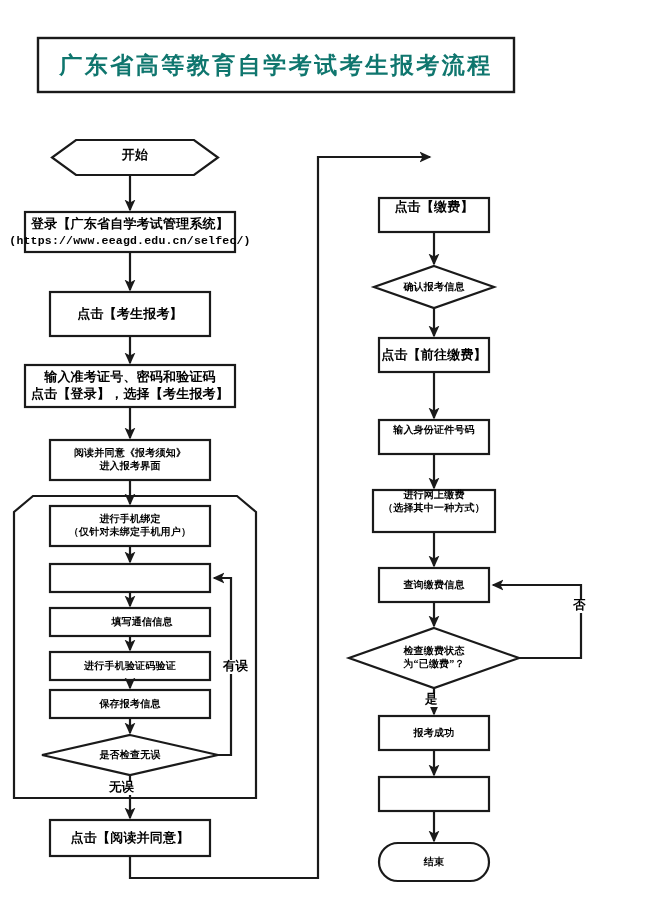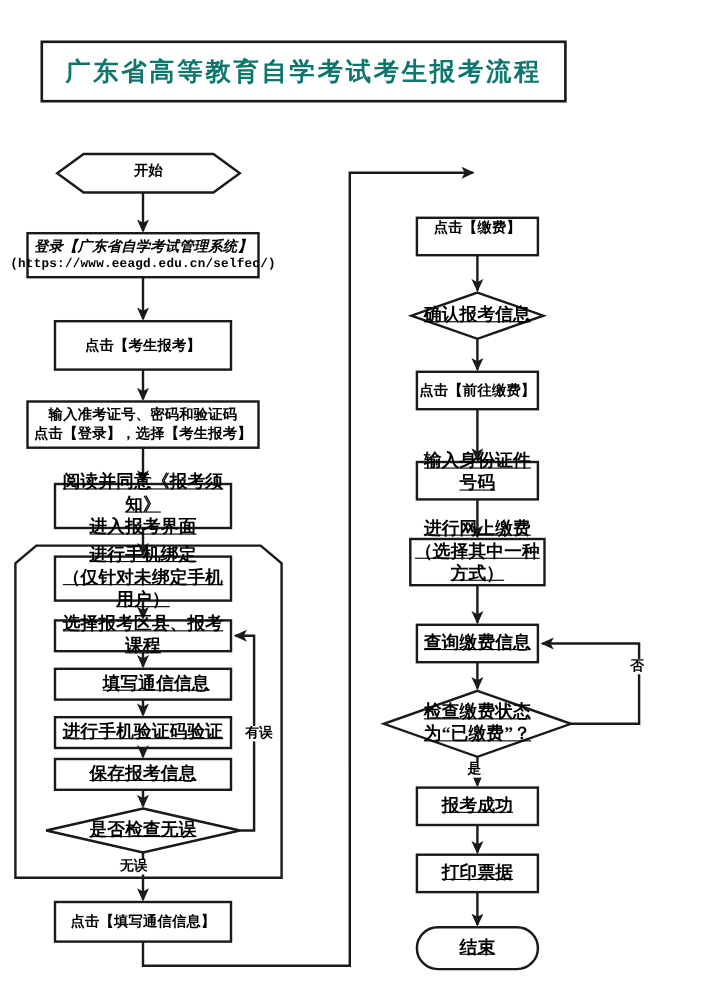--- a/index.html
+++ b/index.html
@@ -58,21 +58,21 @@
   }
   .edge-label {
     position: absolute;
     font-size: 12.5px;
     font-weight: bold;
     color: #000;
     background: #fff;
     padding: 0 1px;
     line-height: 1.1;
   }
-  .n-sm { font-size: 16px; text-decoration: underline; }
+  .n-sm { font-size: 10px; }
   .n-md { font-size: 13px; }
   .n-url { font-size: 11.5px; font-family: "Liberation Mono", "DejaVu Sans Mono", monospace; font-weight: bold; }
 </style>
 </head>
 <body>
 
 <div id="canvas">
 
   <svg class="flow" viewBox="0 0 648 906">
     <defs>
@@ -139,49 +139,47 @@
     <line x1="434" y1="750" x2="434" y2="775" class="ln" marker-end="url(#arrow)"></line>
     <line x1="434" y1="811" x2="434" y2="841" class="ln" marker-end="url(#arrow)"></line>
 
     <path d="M 519 658 L 581 658 L 581 585 L 493 585" class="ln" marker-end="url(#arrow)"></path>
   </svg>
 
   <div class="title-txt">广东省高等教育自学考试考生报考流程</div>
 
   <div class="txt n-md" style="left:52px; top:140px; width:166px; height:31px;">开始</div>
 
-  <div class="txt n-md" style="left:25px; top:214px; width:210px; height:20px;font-style:italic;">登录【广东省自学考试管理系统】</div>
+  <div class="txt n-md" style="left:25px; top:214px; width:210px; height:20px;">登录【广东省自学考试管理系统】</div>
   <div class="txt n-url" style="left:25px; top:232px; width:210px; height:18px;">(https://www.eeagd.edu.cn/selfec/)</div>
 
   <div class="txt n-md" style="left:50px; top:292px; width:160px; height:44px;">点击【考生报考】</div>
   <div class="txt n-md" style="left:25px; top:365px; width:210px; height:42px;">输入准考证号、密码和验证码
 点击【登录】，选择【考生报考】</div>
   <div class="txt n-sm" style="left:50px; top:440px; width:160px; height:40px;">阅读并同意《报考须知》
 进入报考界面</div>
 
   <div class="txt n-sm" style="left:50px; top:506px; width:160px; height:40px;">进行手机绑定
 （仅针对未绑定手机用户）</div>
-  <div class="txt n-sm" style="left:50px; top:564px; width:160px; height:28px;">选择报考区县、报考课程</div>
   <div class="txt n-sm" style="left:50px; top:608px; width:184px; height:28px;">填写通信信息</div>
   <div class="txt n-sm" style="left:50px; top:652px; width:160px; height:28px;">进行手机验证码验证</div>
   <div class="txt n-sm" style="left:50px; top:690px; width:160px; height:28px;">保存报考信息</div>
   <div class="txt n-sm" style="left:62px; top:742px; width:136px; height:26px;">是否检查无误</div>
-  <div class="txt n-md" style="left:50px; top:820px; width:160px; height:36px;">点击【填写通信信息】</div>
+  <div class="txt n-md" style="left:50px; top:820px; width:160px; height:36px;">点击【阅读并同意】</div>
 
   <div class="txt n-md" style="left:379px; top:198px; width:110px; height:18px;">点击【缴费】</div>
   <div class="txt n-sm" style="left:374px; top:275px; width:120px; height:24px;">确认报考信息</div>
   <div class="txt n-md" style="left:379px; top:338px; width:110px; height:34px;">点击【前往缴费】</div>
   <div class="txt n-sm" style="left:379px; top:420px; width:110px; height:20px;">输入身份证件号码</div>
   <div class="txt n-sm" style="left:373px; top:490px; width:122px; height:24px;">进行网上缴费
 （选择其中一种方式）</div>
   <div class="txt n-sm" style="left:379px; top:568px; width:110px; height:34px;">查询缴费信息</div>
   <div class="txt n-sm" style="left:369px; top:636px; width:130px; height:44px;">检查缴费状态
 为“已缴费”？</div>
   <div class="txt n-sm" style="left:379px; top:716px; width:110px; height:34px;">报考成功</div>
-  <div class="txt n-sm" style="left:379px; top:777px; width:110px; height:34px;">打印票据</div>
   <div class="txt n-sm" style="left:379px; top:843px; width:110px; height:38px;">结束</div>
 
   <div class="edge-label" style="left:222px; top:660px;">有误</div>
   <div class="edge-label" style="left:108px; top:781px;">无误</div>
   <div class="edge-label" style="left:424px; top:693px;">是</div>
   <div class="edge-label" style="left:572px; top:599px;">否</div>
 
 </div>
 
 </body></html>

